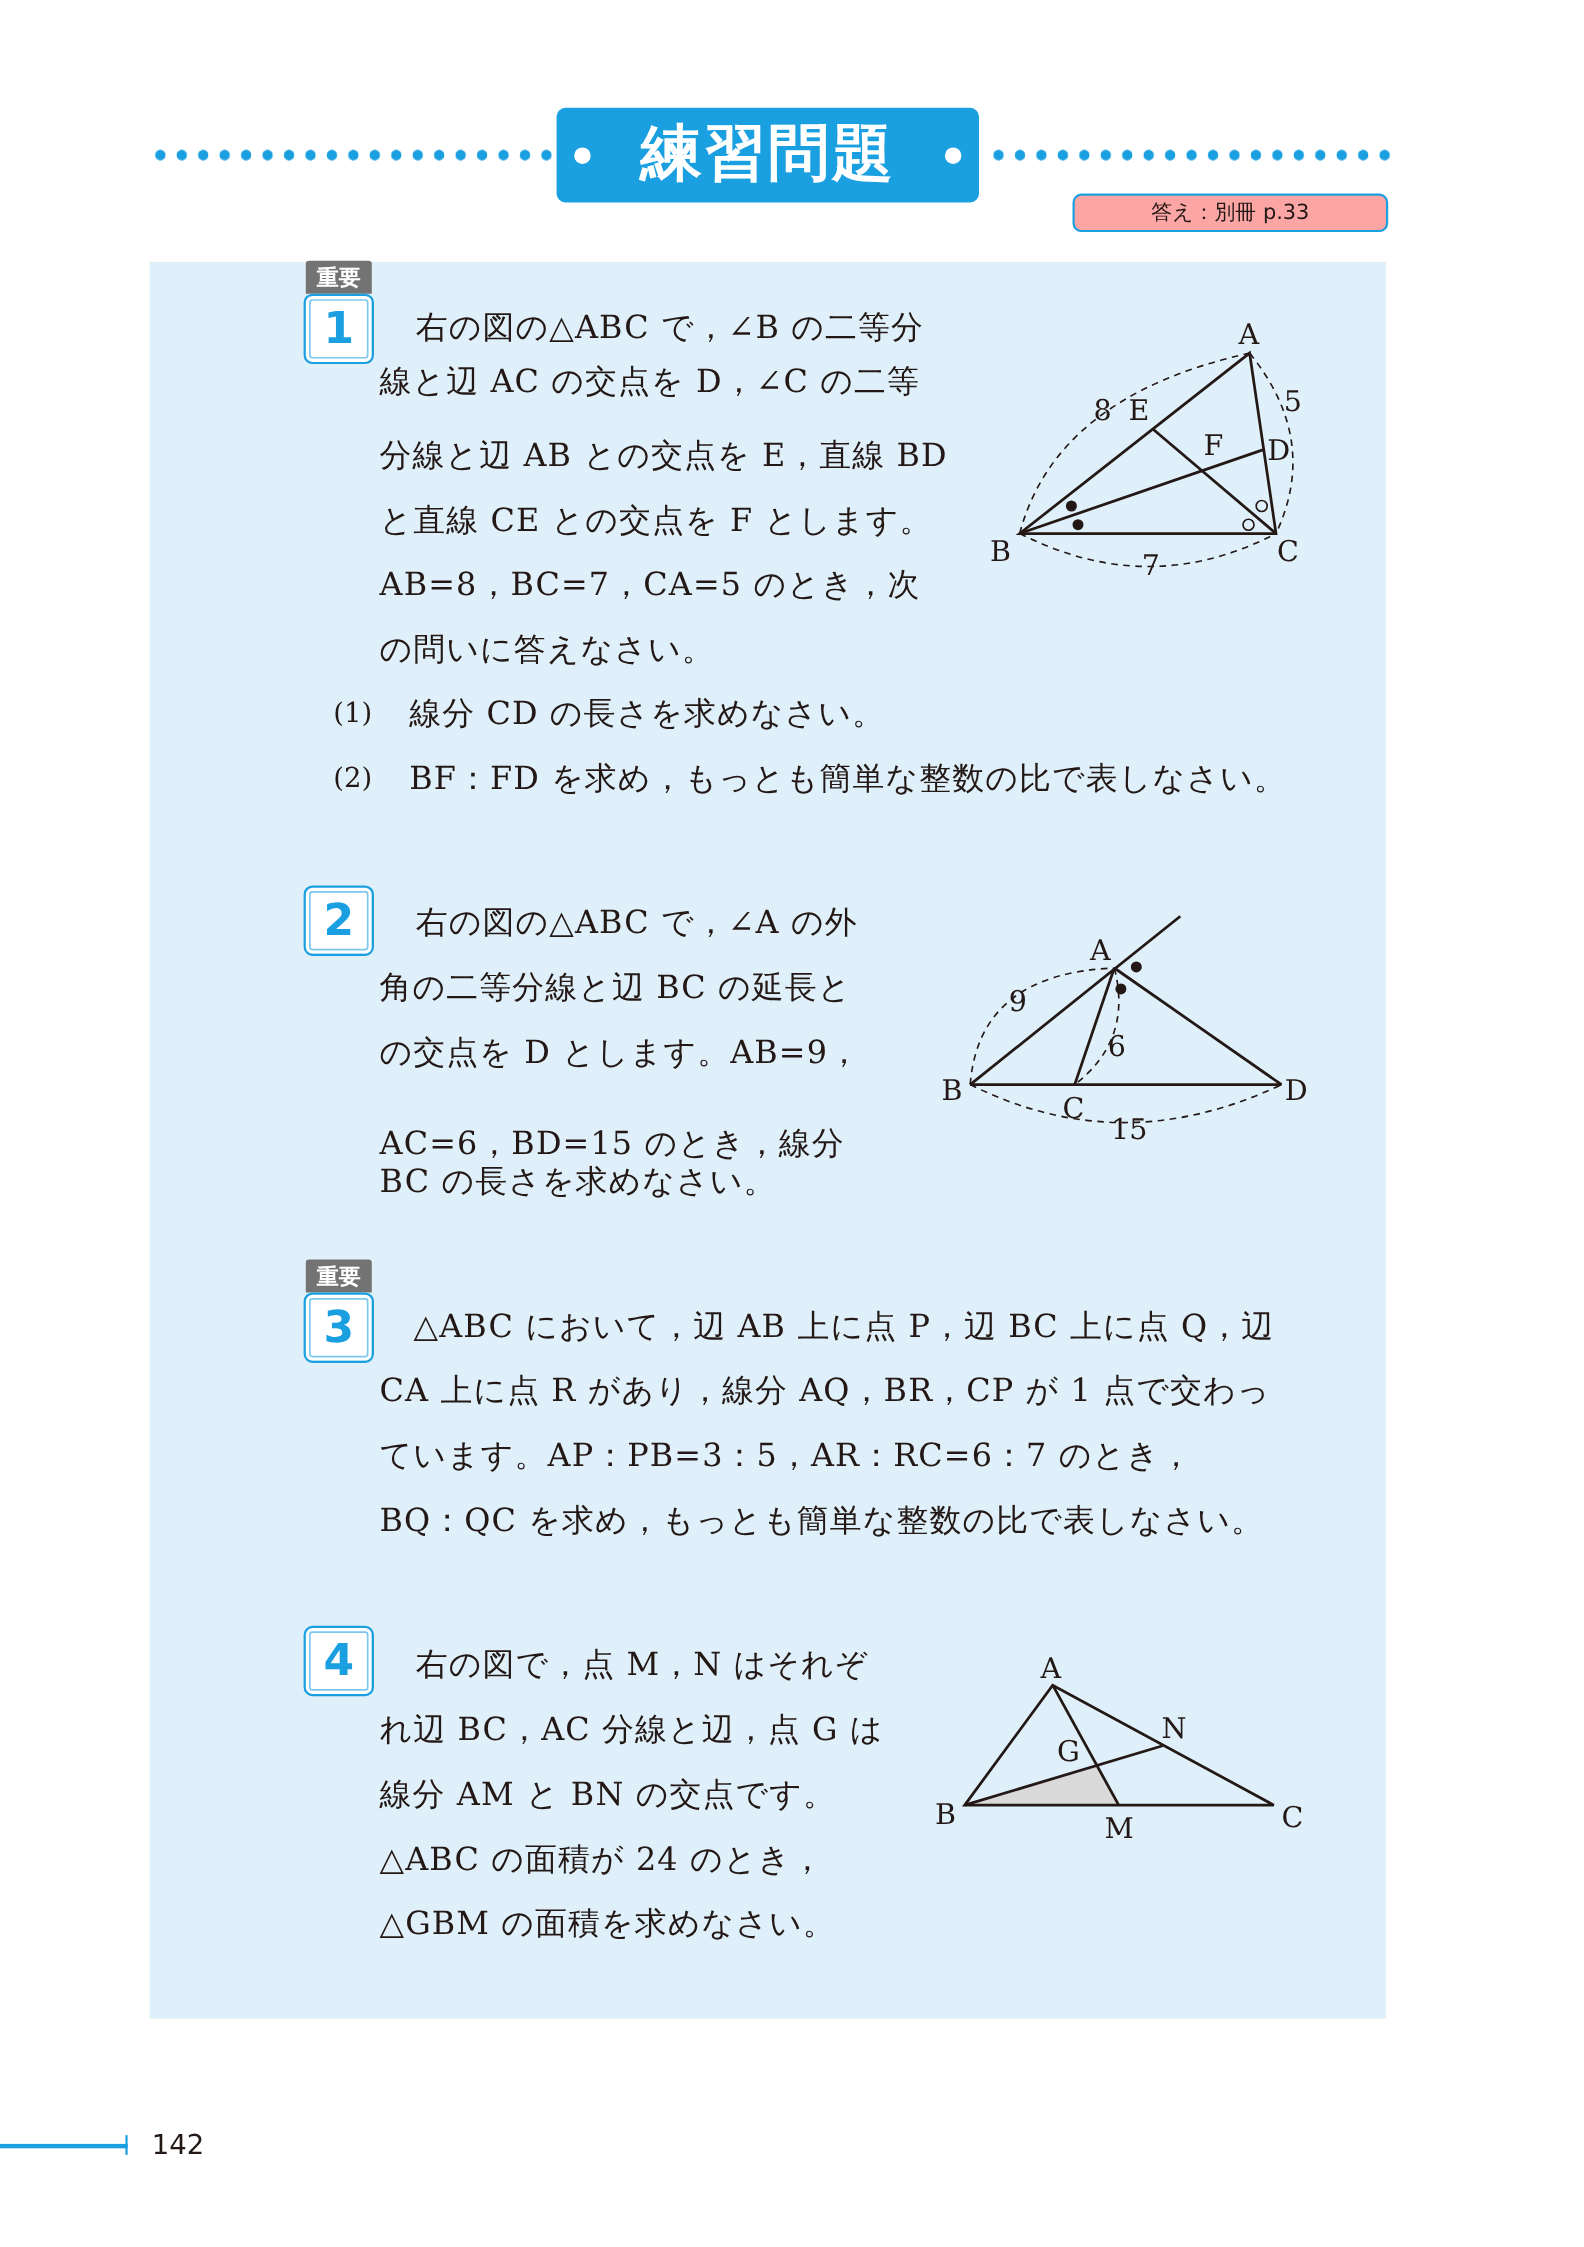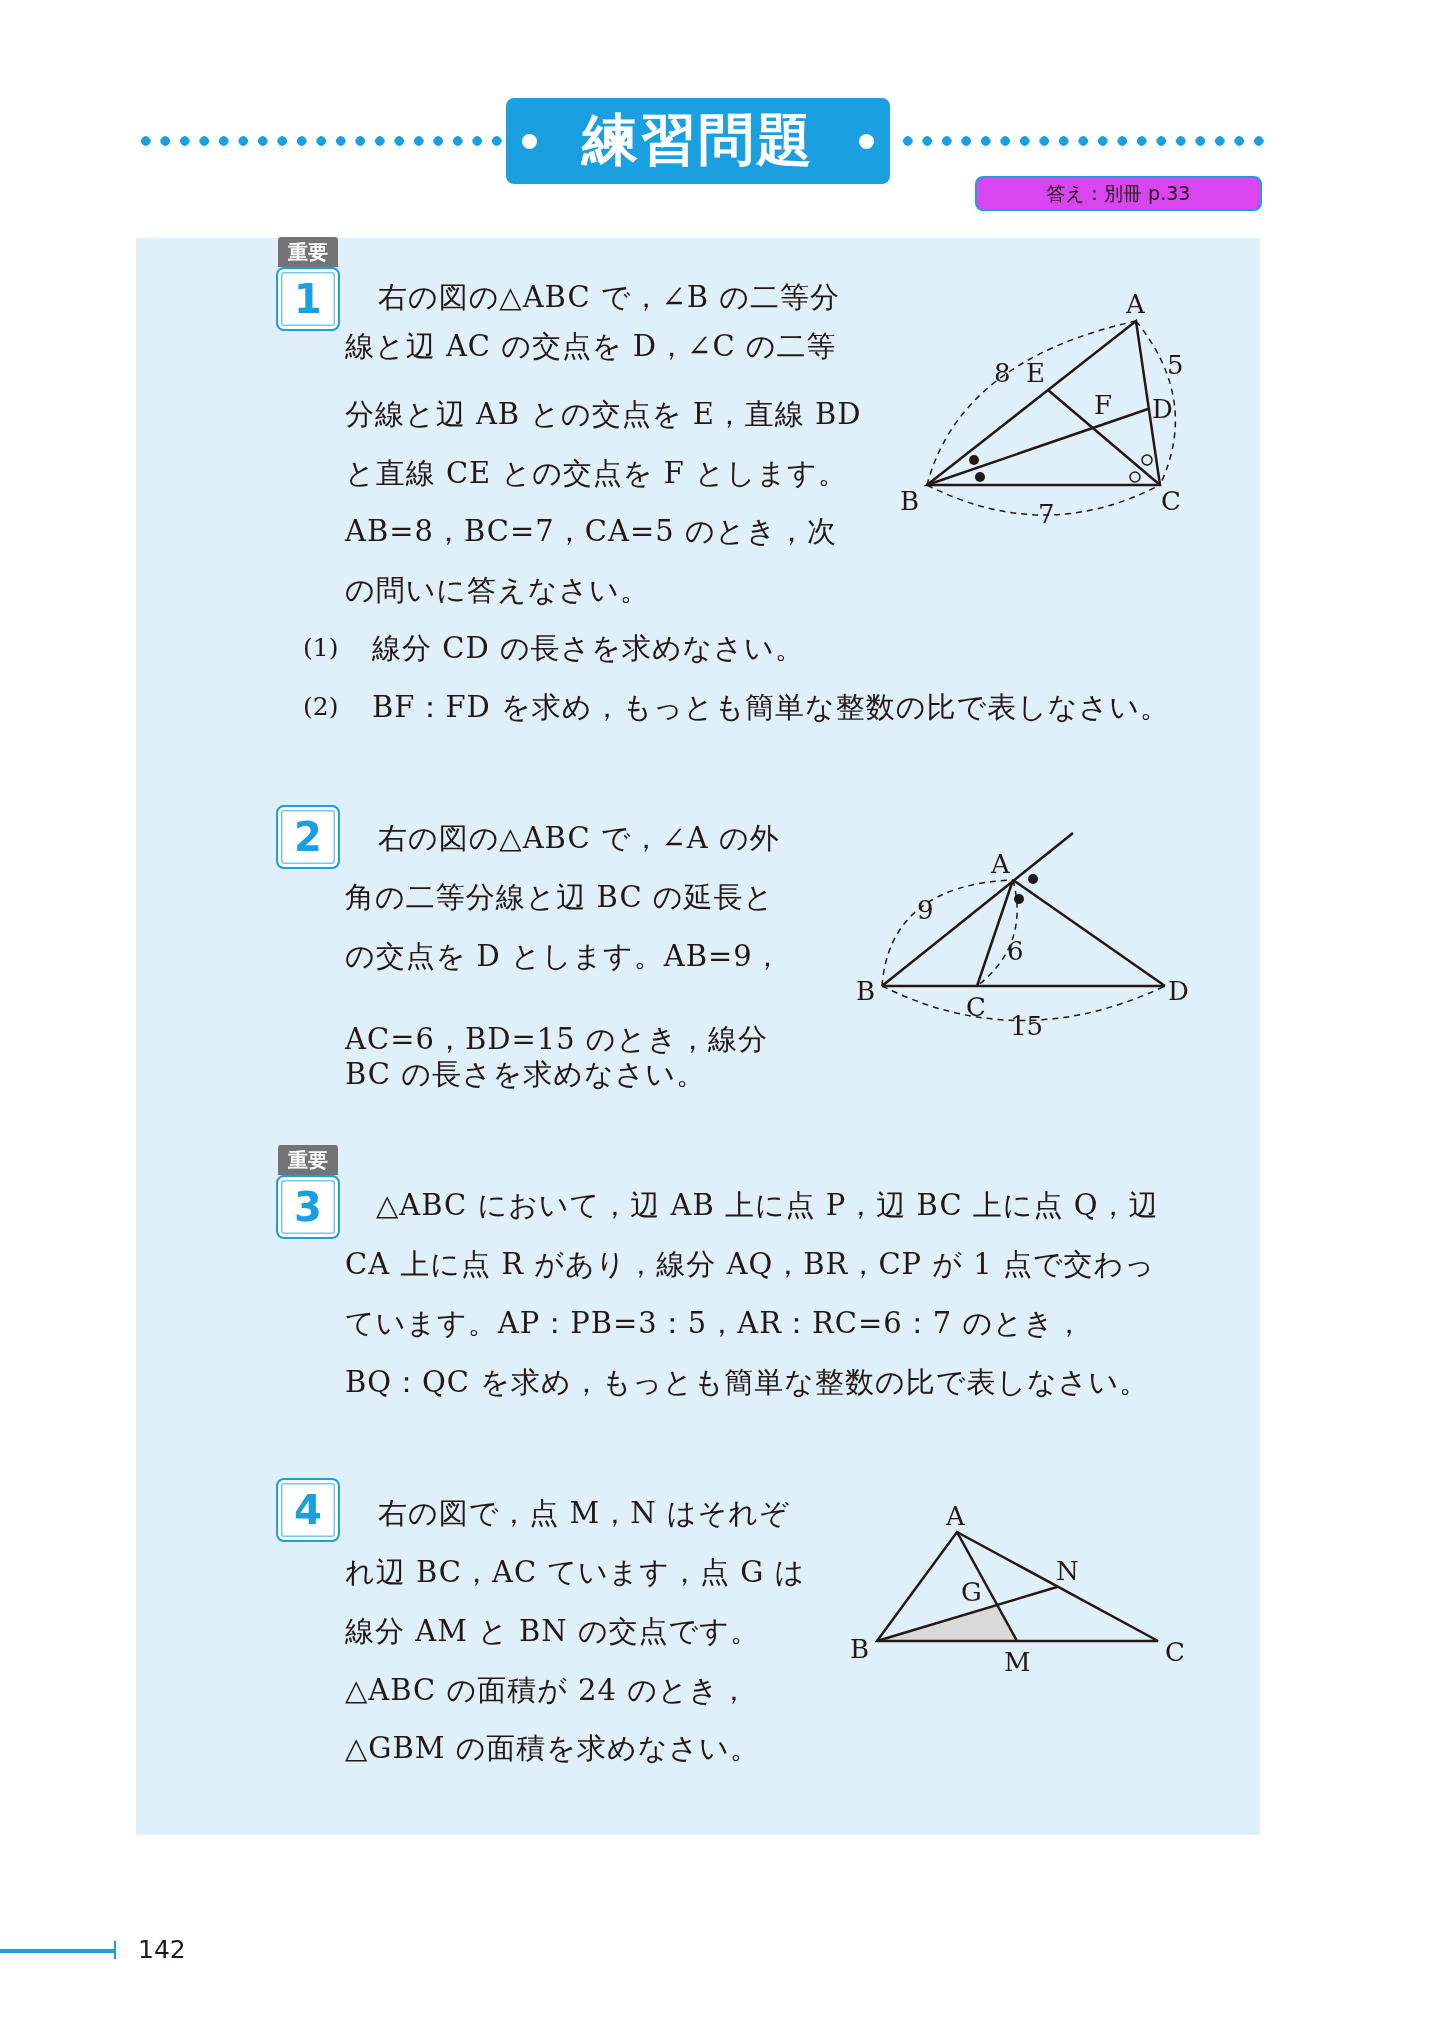--- a/index.html
+++ b/index.html
@@ -9,21 +9,21 @@
   .dots { position:absolute; height:10px; top:136px;
           background-image: radial-gradient(circle, #1a9fe0 4.5px, transparent 5px);
           background-size:19.5px 10px; background-repeat:repeat-x; }
   .title-box { position:absolute; left:506px; top:98px; width:384px; height:86px;
                background:#1a9fe0; border-radius:8px; }
   .title-dot { position:absolute; top:36px; width:15px; height:15px; border-radius:50%; background:#fff; }
   .title-text { position:absolute; left:60px; right:60px; top:6px; text-align:center;
                 font-family:"DejaVu Sans","Liberation Sans",sans-serif; font-weight:bold;
                 font-size:56px; line-height:72px; color:#fff; letter-spacing:2px; }
   .answer-box { position:absolute; left:975px; top:176px; width:283px; height:31px;
-                border:2px solid #1a9fe0; border-radius:8px; background:#d946ef;
+                border:2px solid #1a9fe0; border-radius:8px; background:#fca5a5;
                 font-family:"DejaVu Sans","Liberation Sans",sans-serif; font-size:19px;
                 line-height:31px; text-align:center; color:#231815; }
   .panel { position:absolute; left:136px; top:238px; width:1124px; height:1597px; background:#dff0fa; }
   .badge-tag { position:absolute; width:60px; height:30px; background:#737373; color:#fff;
                font-family:"DejaVu Sans","Liberation Sans",sans-serif; font-weight:bold;
                font-size:20px; line-height:30px; text-align:center; border-radius:3px 3px 0 0; }
   .num-box { position:absolute; width:60px; height:60px; background:#fff;
              border:2px solid #1a9fe0; border-radius:8px; box-shadow: inset 0 0 0 3px #fff, inset 0 0 0 4.5px #7cc6ee; }
   .num-box span { display:block; text-align:center; font-family:"DejaVu Sans","Liberation Sans",sans-serif;
                   font-weight:bold; font-size:40px; line-height:60px; color:#1a9fe0; }
@@ -131,21 +131,21 @@
   <div class="line" style="left:345px; top:1244px;">CA 上に点 R があり，線分 AQ，BR，CP が 1 点で交わっ</div>
   <div class="line" style="left:345px; top:1303px;">ています。AP：PB=3：5，AR：RC=6：7 のとき，</div>
   <div class="line" style="left:345px; top:1362px;">BQ：QC を求め，もっとも簡単な整数の比で表しなさい。</div>
 </div>
 
 <div>
   <div class="num-box" style="left:276px; top:1478px;">
       <span>4</span>
     </div>
   <div class="line" style="left:378px; top:1493px;">右の図で，点 M，N はそれぞ</div>
-  <div class="line" style="left:345px; top:1552px;">れ辺 BC，AC ています，点 G は</div>
+  <div class="line" style="left:345px; top:1552px;">れ辺 BC，AC 分線と辺，点 G は</div>
   <div class="line" style="left:345px; top:1611px;">線分 AM と BN の交点です。</div>
   <div class="line" style="left:345px; top:1670px;">△ABC の面積が 24 のとき，</div>
   <div class="line" style="left:345px; top:1728px;">△GBM の面積を求めなさい。</div>
 
   <svg class="abs" style="left:840px; top:1490px;" width="360" height="200" viewBox="840 1490 360 200">
     <polygon points="877,1641 997,1605 1017,1641" fill="#d9d9d9" stroke="none"></polygon>
     <polygon points="877,1641 957,1532 1158,1641" fill="none" stroke="#231815" stroke-width="2.5"></polygon>
     <line x1="957" y1="1532" x2="1017" y2="1641" stroke="#231815" stroke-width="2.5"></line>
     <line x1="877" y1="1641" x2="1057" y2="1587" stroke="#231815" stroke-width="2.5"></line>
     <text x="946" y="1525" font-size="26">A</text>

